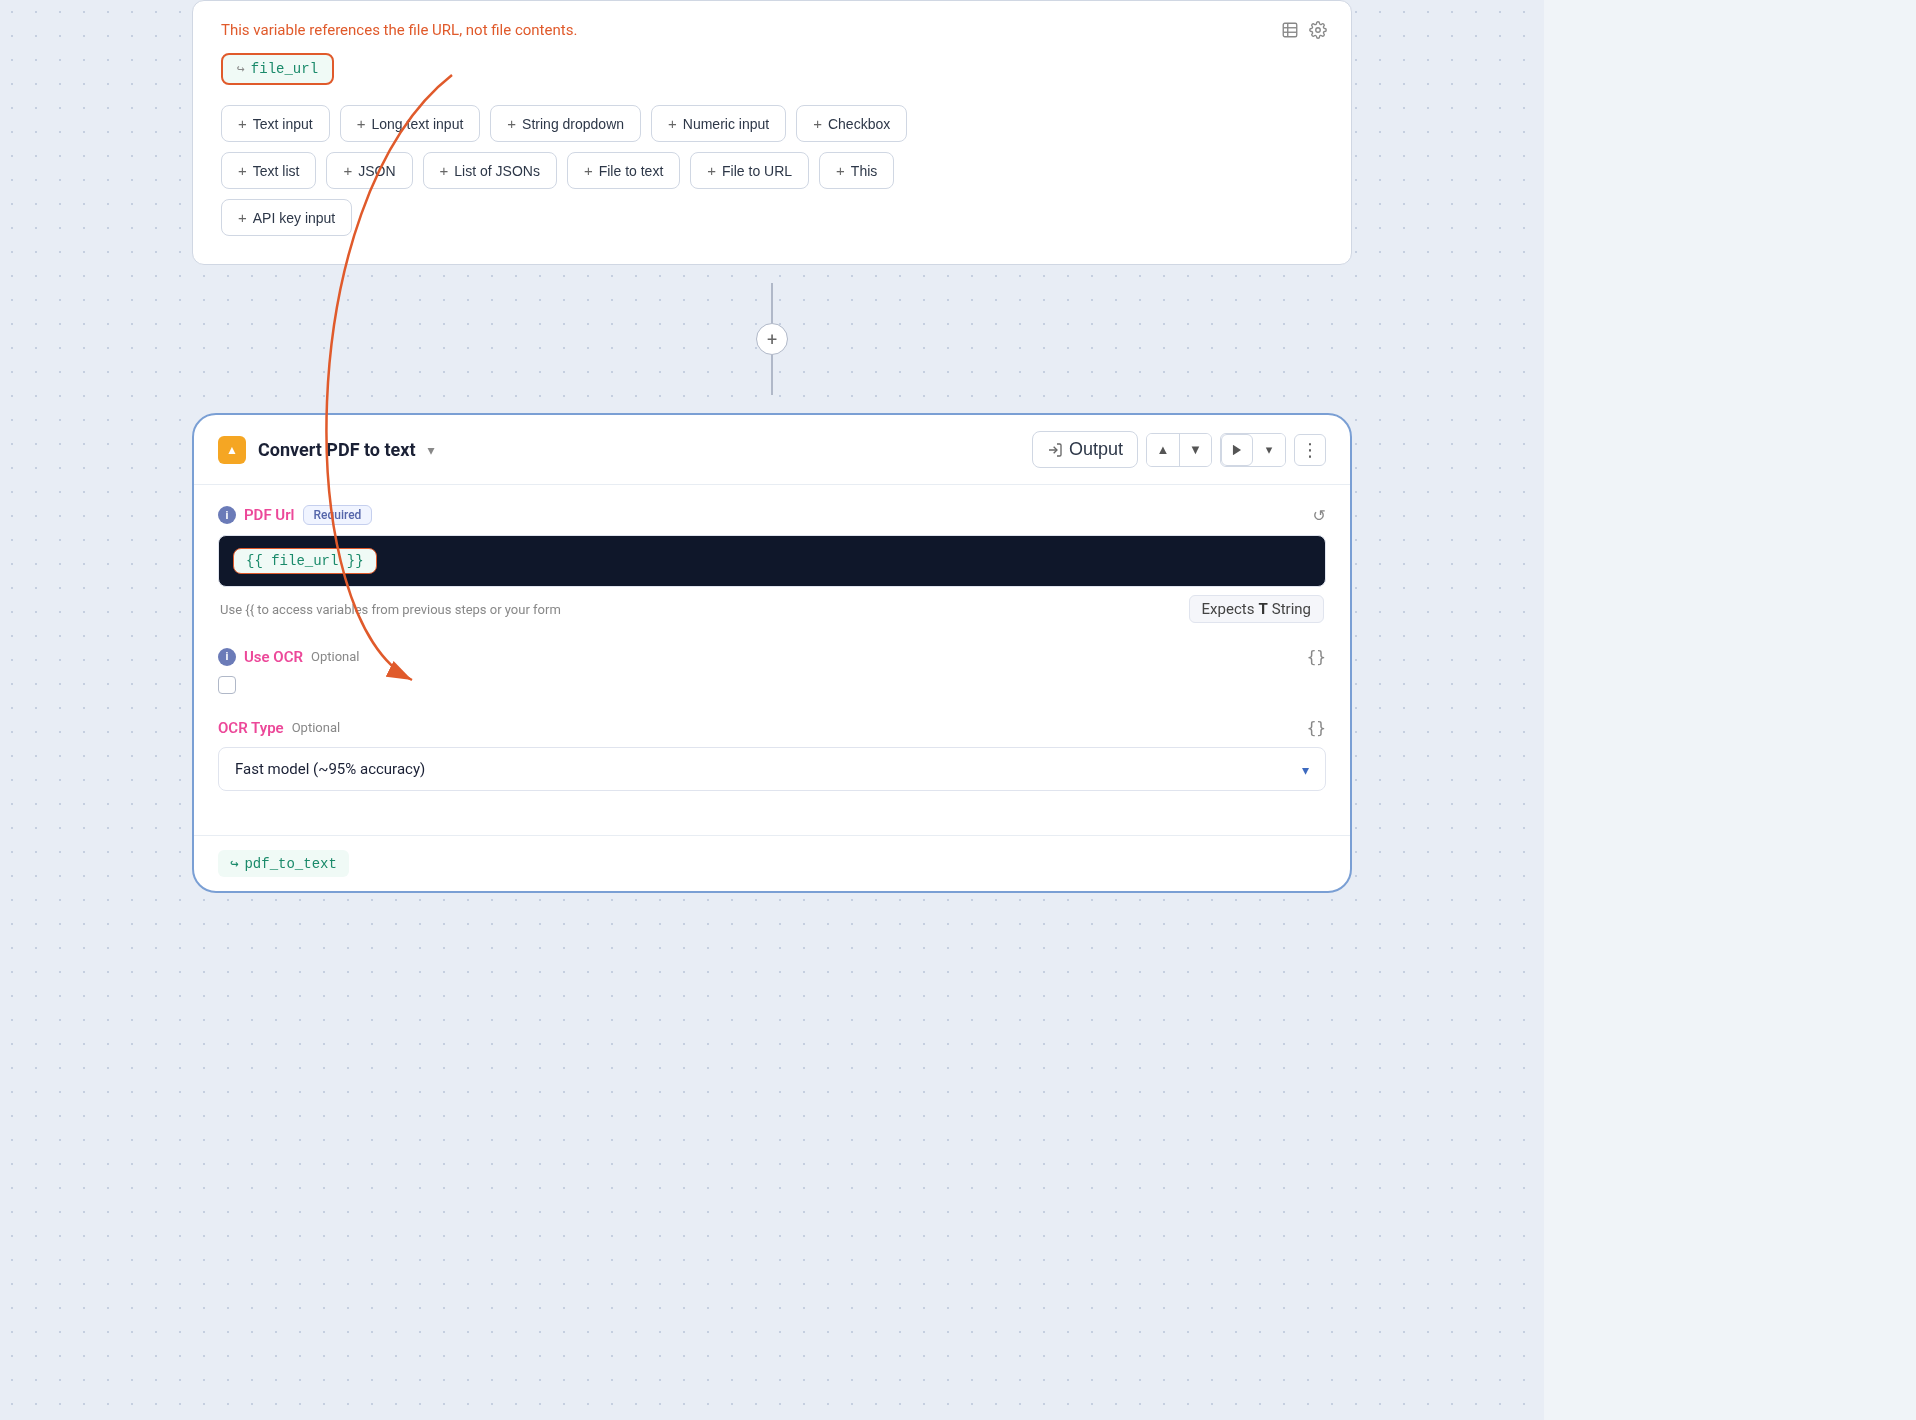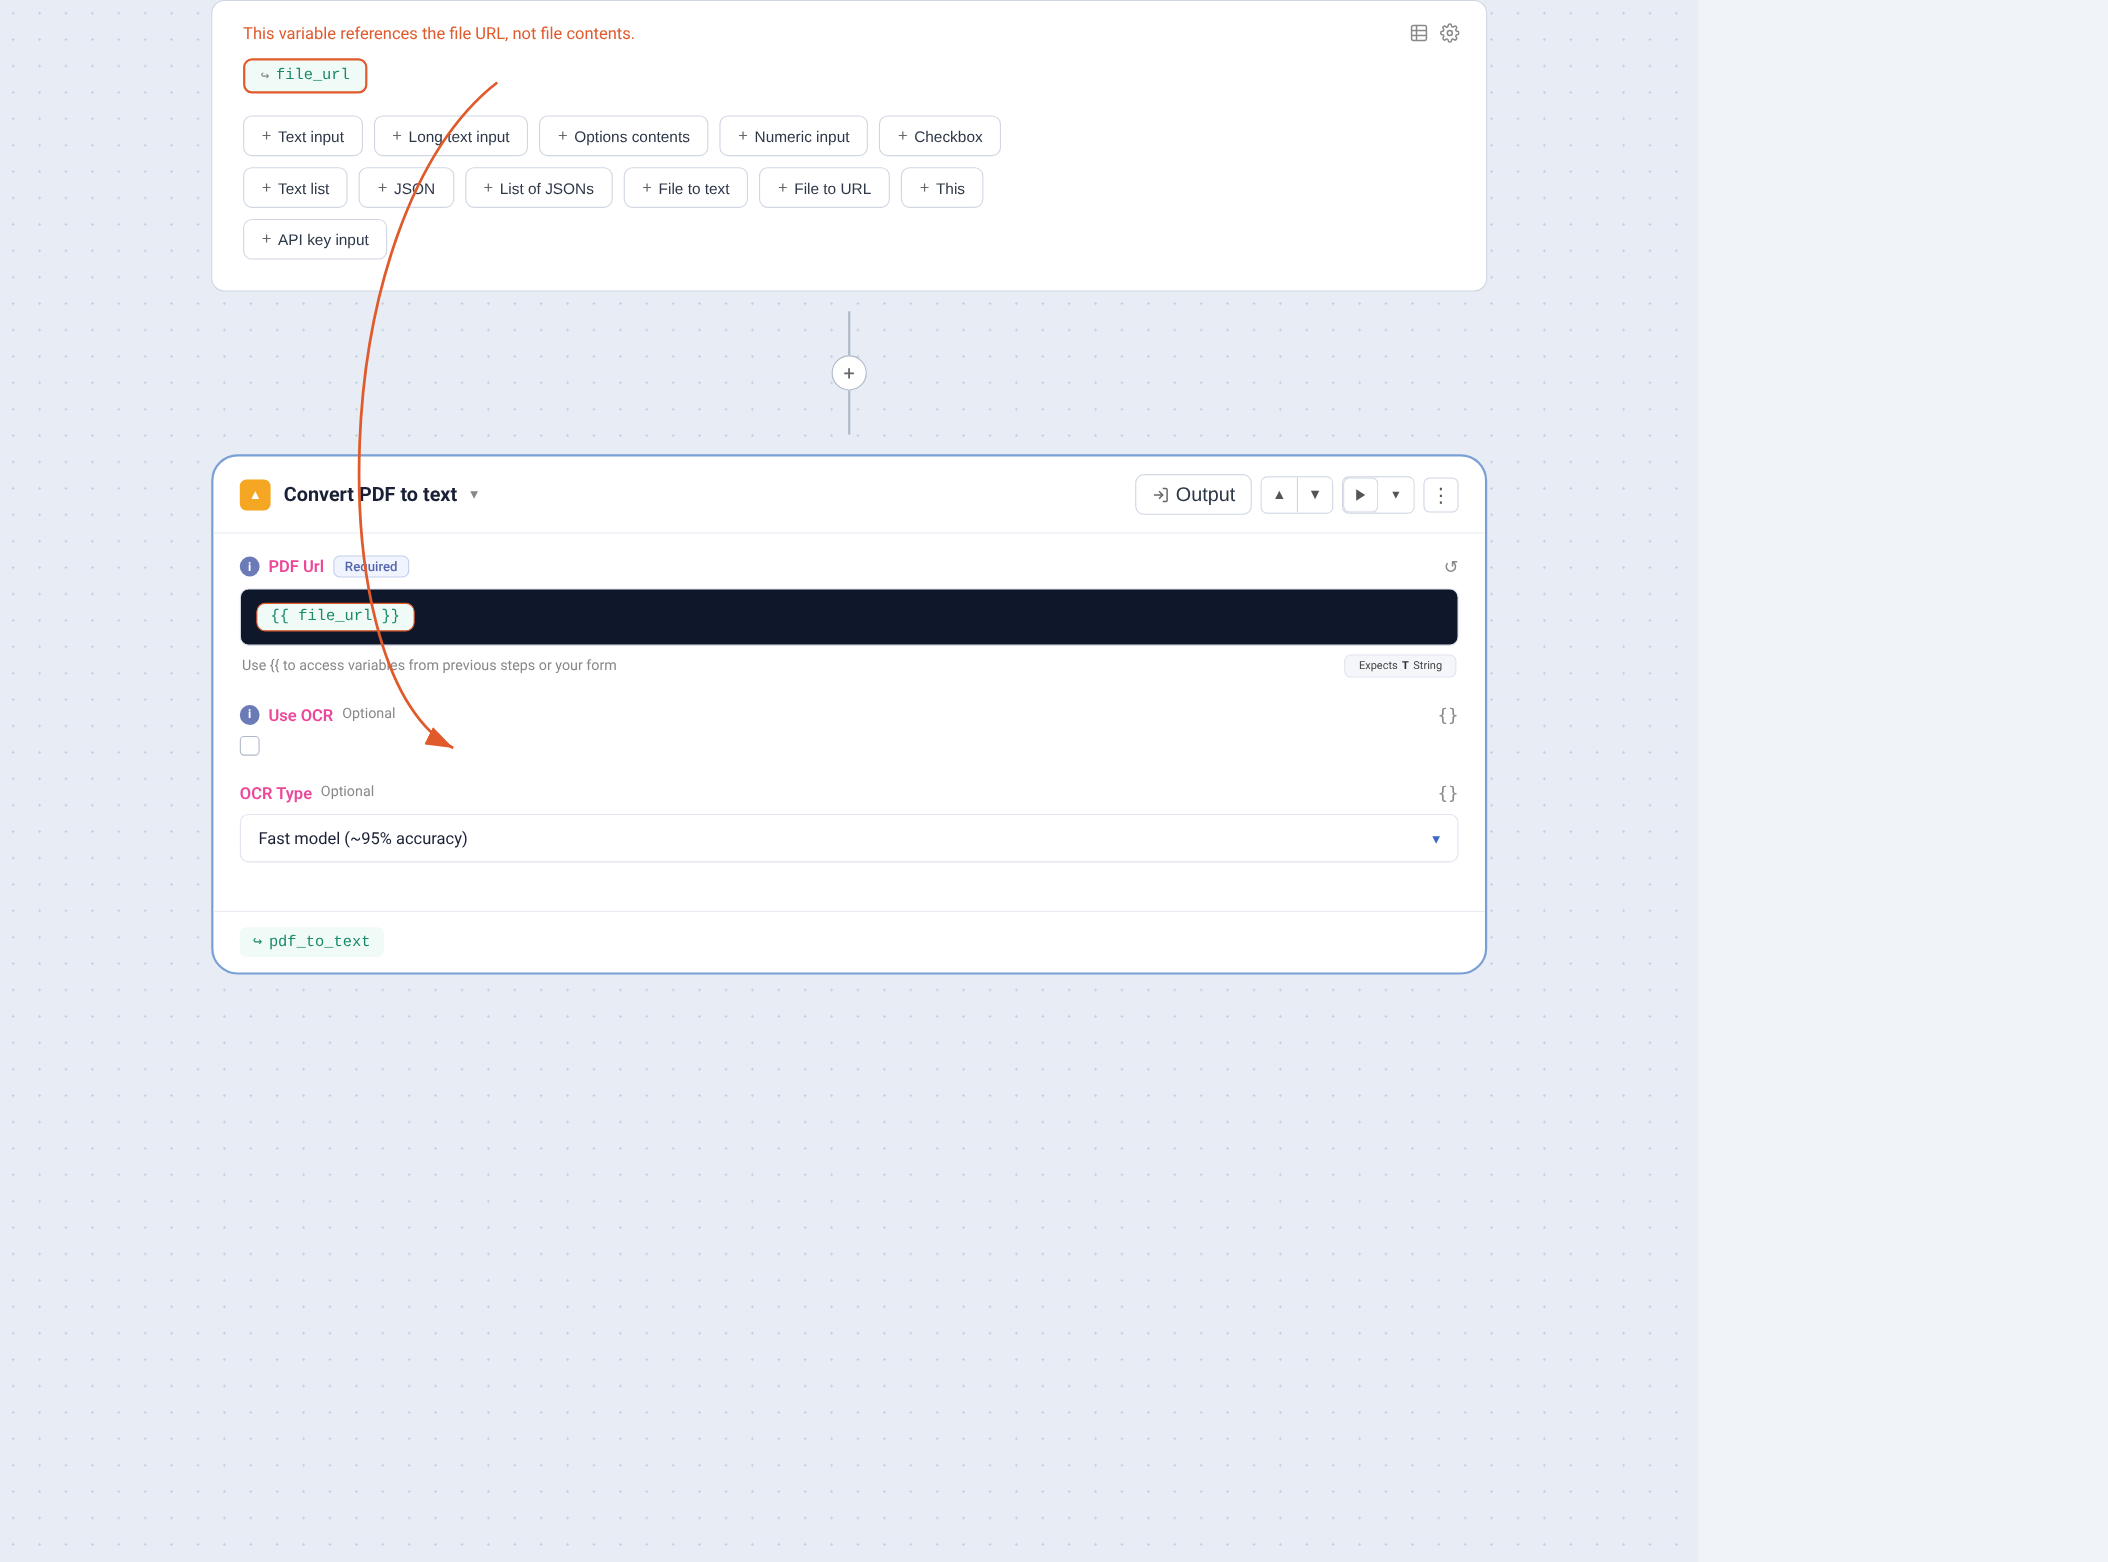--- a/index.html
+++ b/index.html
@@ -382,21 +382,21 @@
     }
 
     .expects-badge {
       display: flex;
       align-items: center;
       gap: 4px;
       background: #f5f6fa;
       border: 1px solid #e0e4ee;
       border-radius: 6px;
       padding: 4px 12px;
-      font-size: 10px;
+      font-size: 15px;
       color: #444;
     }
 
     .type-icon {
       font-weight: 700;
       color: #333;
     }
 
     
     .checkbox-field {
@@ -499,21 +499,21 @@
           <button class="input-type-btn">
             <span class="plus">+</span>
             <span>Text input</span>
           </button>
           <button class="input-type-btn">
             <span class="plus">+</span>
             <span>Long text input</span>
           </button>
           <button class="input-type-btn">
             <span class="plus">+</span>
-            <span>Options contents</span>
+            <span>String dropdown</span>
           </button>
           <button class="input-type-btn">
             <span class="plus">+</span>
             <span>Numeric input</span>
           </button>
           <button class="input-type-btn">
             <span class="plus">+</span>
             <span>Checkbox</span>
           </button>
         </div>

